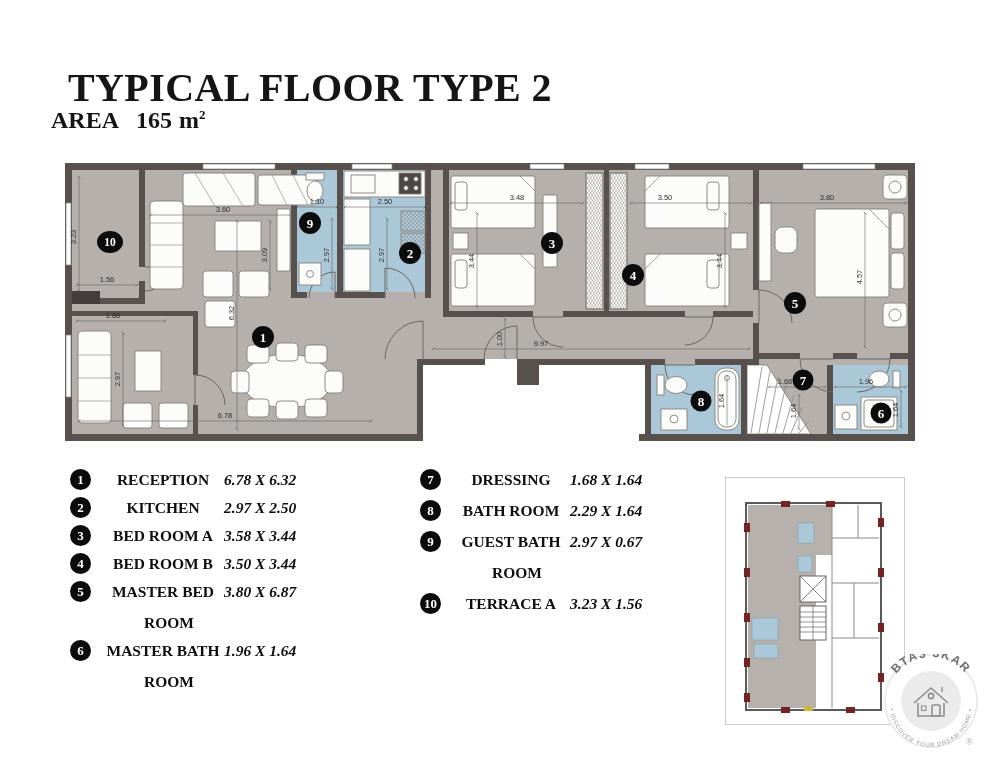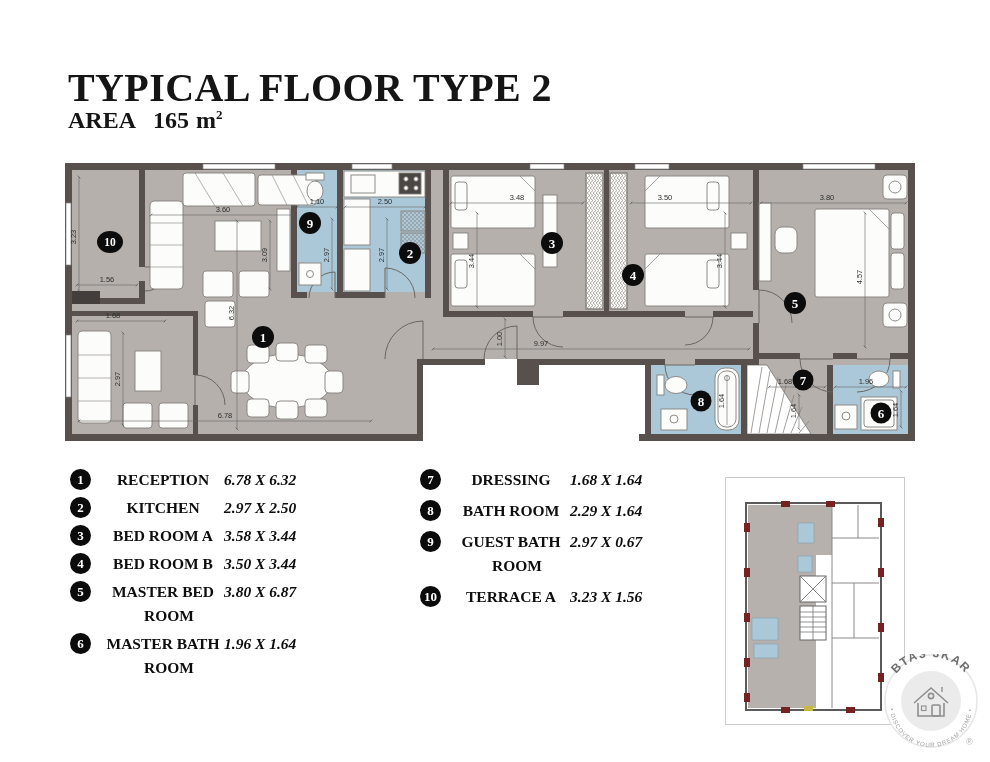--- a/index.html
+++ b/index.html
@@ -1,39 +1,39 @@
 <!DOCTYPE html>
 <html><head>
 <meta charset="utf-8">
 <style>
   html,body{margin:0;padding:0;background:#fff;}
   .canvas{position:relative;width:990px;height:762px;background:#ffffff;overflow:hidden;
           font-family:"Liberation Serif",serif;}
   
   .title{position:absolute;left:68px;top:64px;margin:0;font-size:40px;font-weight:700;
          color:#151515;letter-spacing:.4px;}
-  .area-line{position:absolute;left:68px;top:107px;font-size:24px;font-weight:700;color:#151515;}
+  .area-line{position:absolute;left:51px;top:107px;font-size:24px;font-weight:700;color:#151515;}
   .area-val{margin-left:17px;}
   .area-unit{margin-left:7px;font-weight:600;}
   .area-line sup{font-size:13px;}
   
   svg.plan{position:absolute;left:65px;top:163px;}
   
   .legend{position:absolute;top:469px;color:#0e0e0e;}
   .legend-left{left:70px;}
   .legend-right{left:420px;}
   .lrow{display:flex;align-items:flex-start;margin-bottom:7px;font-size:15.5px;
         font-weight:700;line-height:21px;}
   .legend-right .lrow{margin-bottom:10px;}
   .lb{display:inline-flex;align-items:center;justify-content:center;min-width:21px;height:21px;
       padding:0 2px;box-sizing:border-box;border-radius:12px;background:#0b0b0b;color:#fff;
       font-size:13px;font-weight:700;margin-right:11px;flex:none;}
   .lname{width:122px;text-align:center;}
   .legend-right .lname{width:118px;}
-  .l2{display:block;padding-left:12px;margin-top:3px;}
+  .l2{display:block;padding-left:12px;margin-top:10px;}
   .l2:empty{display:none;}
   .ldims{white-space:nowrap;font-style:italic;}
   
   .inset{position:absolute;left:725px;top:477px;width:180px;height:248px;
          border:1px solid #cccccc;background:#fff;box-sizing:border-box;}
   svg.badge-logo{position:absolute;left:884px;top:654px;}
   .reg{position:absolute;left:966px;top:737px;font-size:9px;color:#b3b3b3;
        font-family:"Liberation Sans",sans-serif;}
 </style>
 </head>

